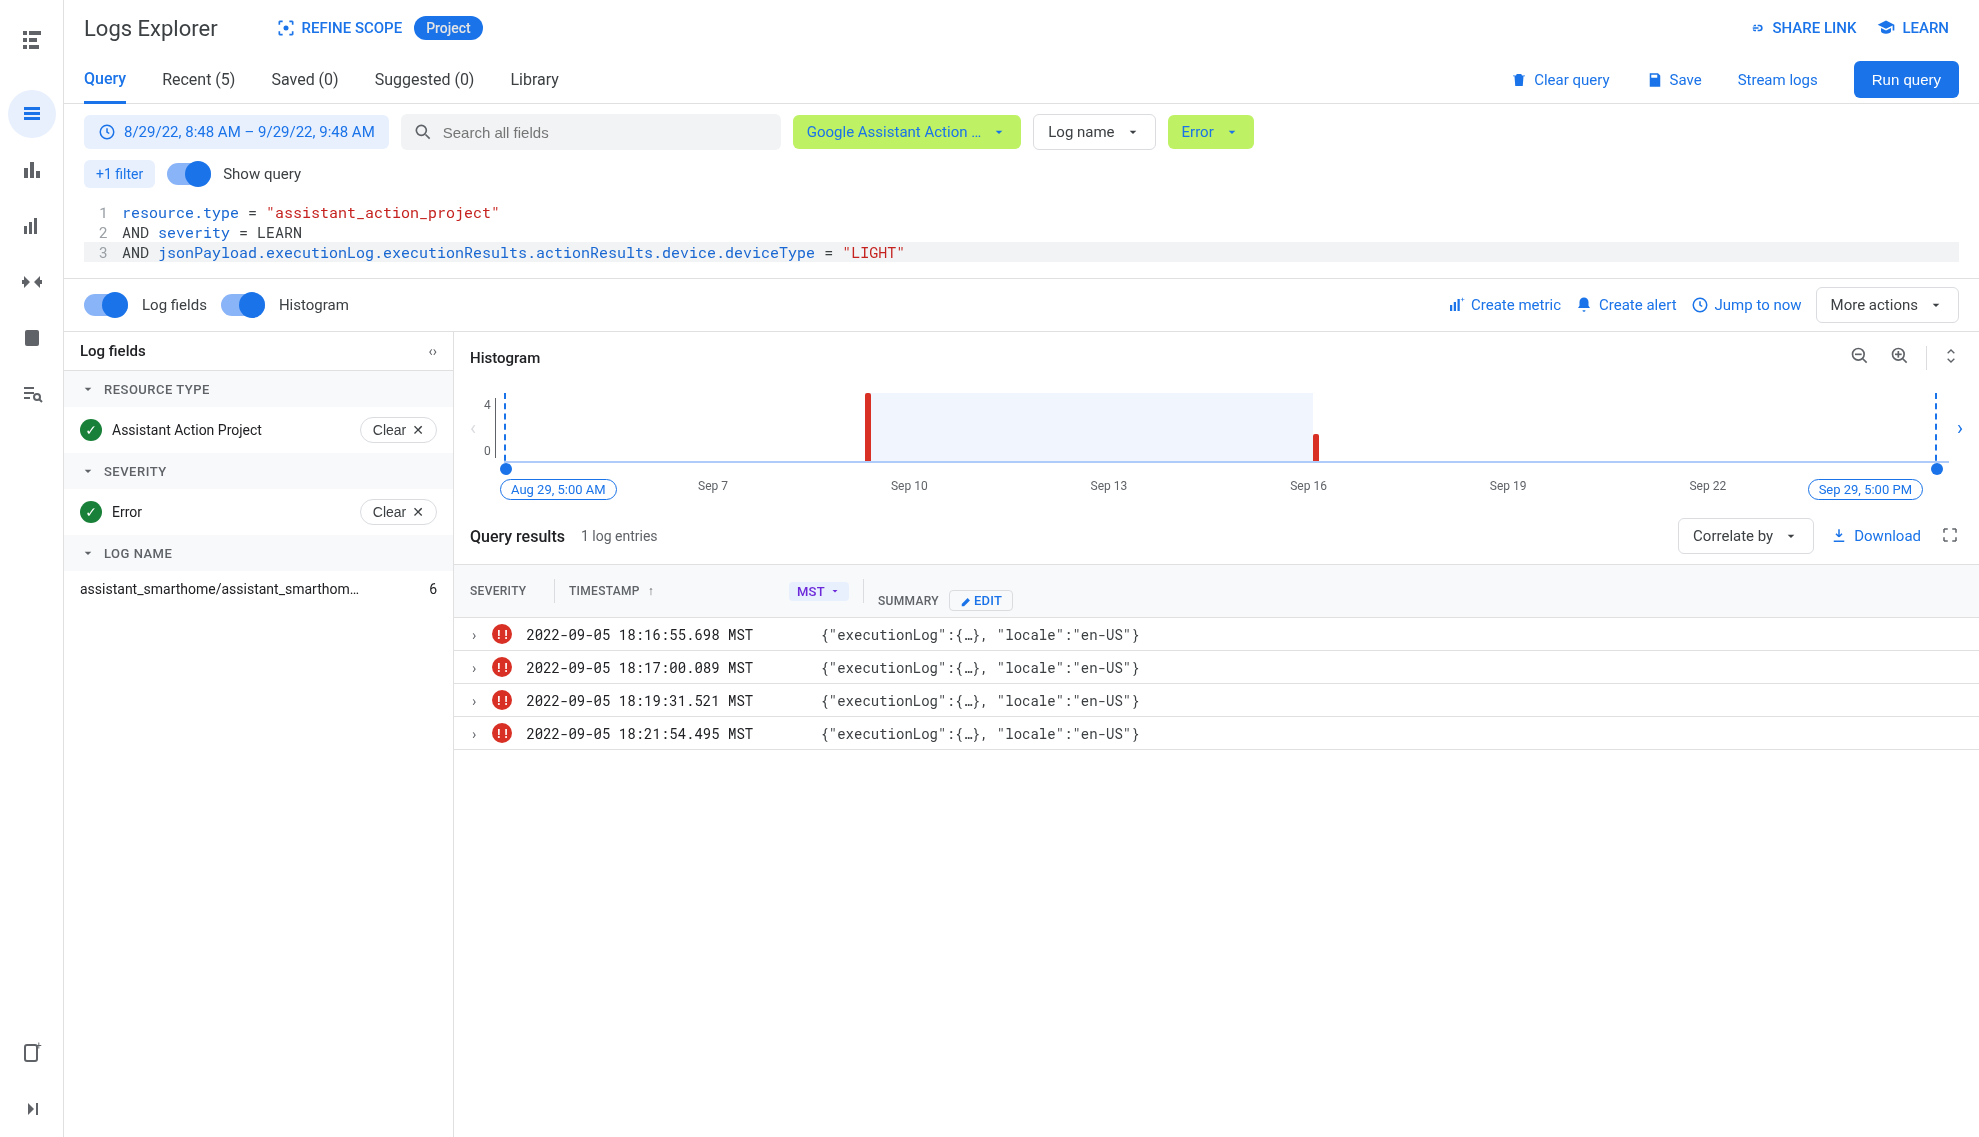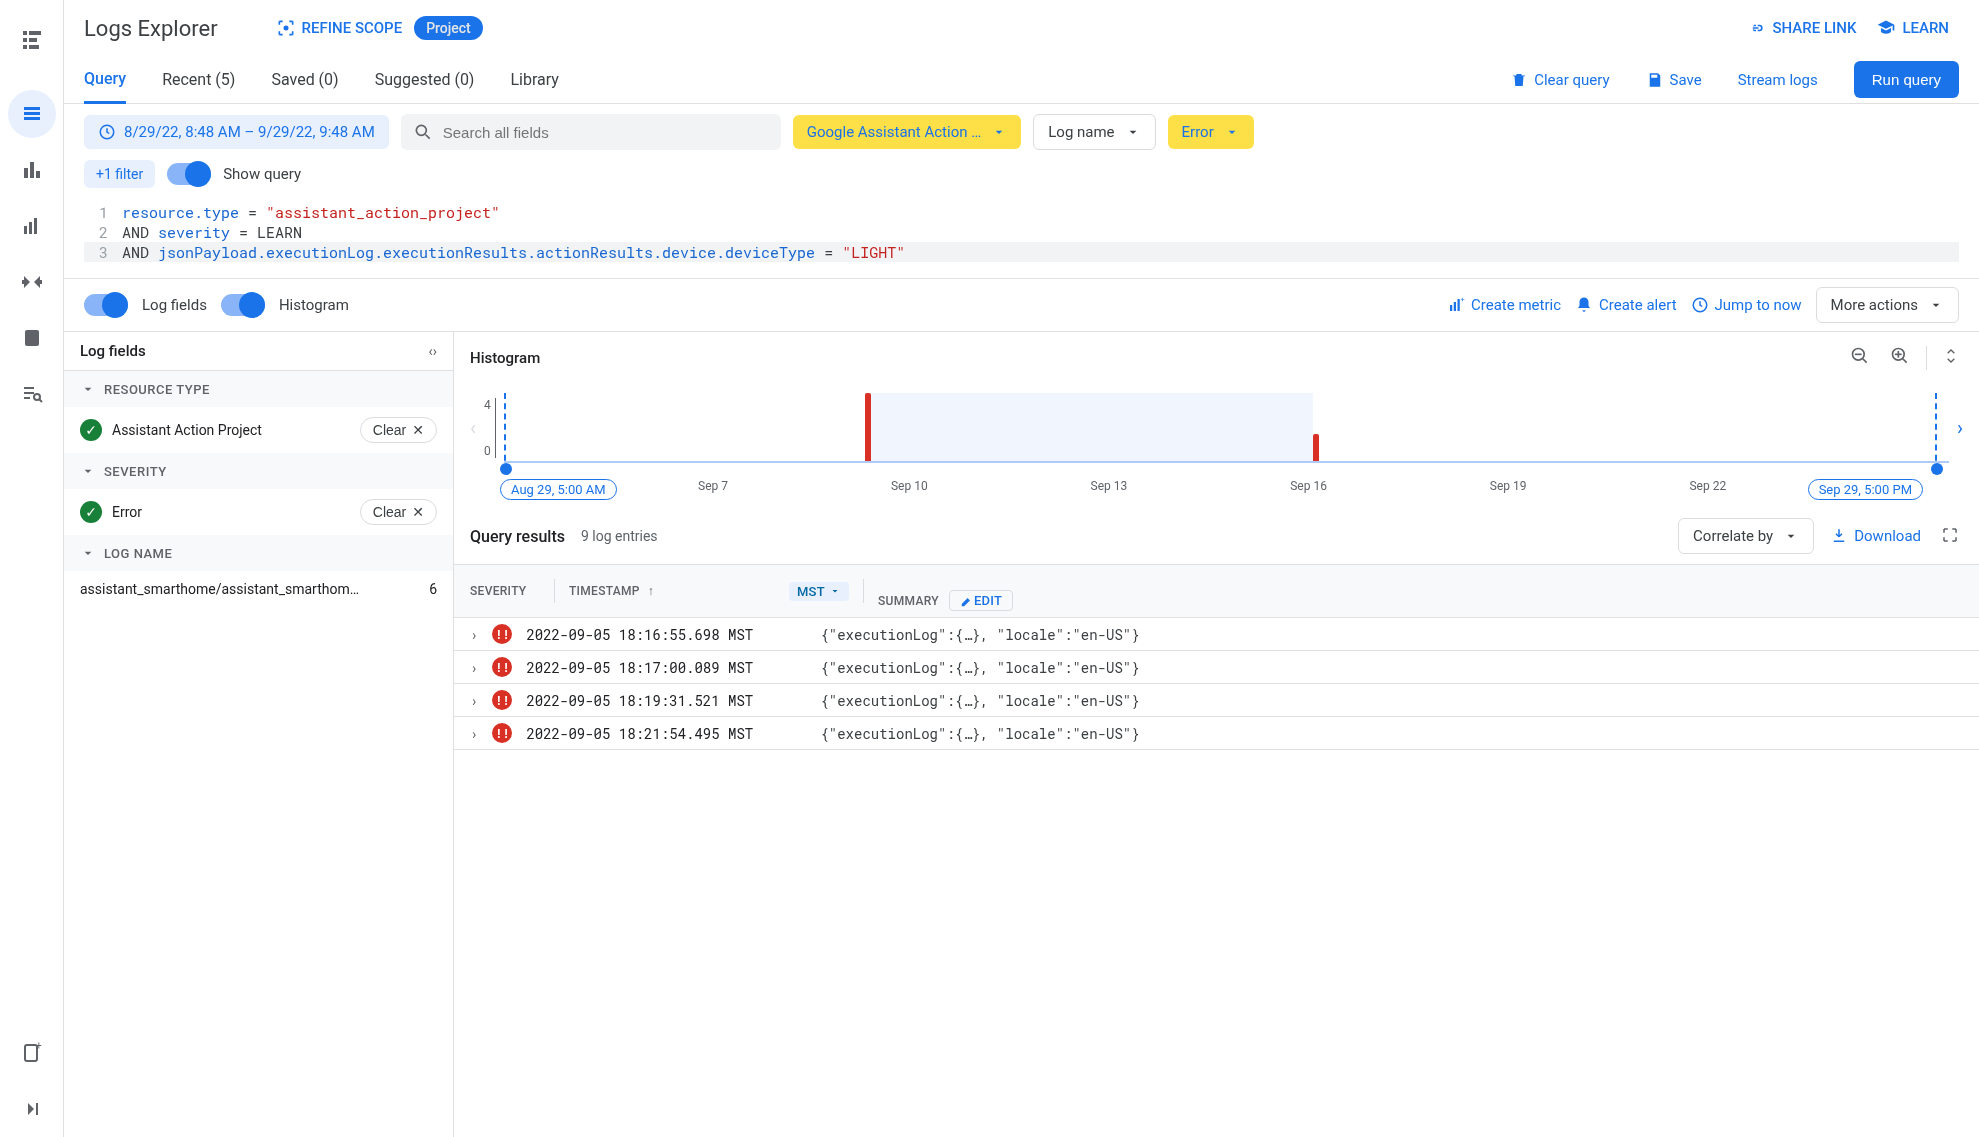--- a/index.html
+++ b/index.html
@@ -19,21 +19,21 @@
 .tabs { display: flex; align-items: center; padding: 0 20px; border-bottom: 1px solid #e0e0e0; height: 48px; gap: 36px; }
 .tab { font-size: 16px; color: #3c4043; cursor: pointer; height: 48px; display: flex; align-items: center; }
 .tab.active { color: #1a73e8; border-bottom: 3px solid #1a73e8; font-weight: 500; }
 .link-btn { color: #1a73e8; display: flex; align-items: flex-end; gap: 6px; cursor: pointer; font-size: 15px; }
 .run-btn { background: #1a73e8; color: #fff; border: none; border-radius: 6px; padding: 10px 18px; font-size: 15px; font-weight: 500; cursor: pointer; }
 .filters { display: flex; align-items: center; gap: 12px; padding: 10px 20px; flex-wrap: wrap; }
 .chip { background: #e8f0fe; color: #1a73e8; border-radius: 6px; padding: 8px 14px; display: flex; align-items: center; gap: 8px; font-size: 15px; cursor: pointer; }
 .chip-sm { background: #e8f0fe; color: #1a73e8; border-radius: 6px; padding: 6px 12px; font-size: 14px; cursor: pointer; }
 .search-box { flex: 1; max-width: 380px; background: #f1f3f4; border-radius: 6px; display: flex; align-items: center; padding: 8px 12px; gap: 10px; }
 .search-box input { border: none; background: transparent; font-size: 15px; flex: 1; outline: none; }
-.dd { background: #fde047; color: #1a73e8; border-radius: 6px; padding: 8px 14px; display: flex; align-items: center; gap: 10px; cursor: pointer; font-size: 15px; }
+.dd { background: #bef264; color: #1a73e8; border-radius: 6px; padding: 8px 14px; display: flex; align-items: center; gap: 10px; cursor: pointer; font-size: 15px; }
 .dd-white { border: 1px solid #dadce0; color: #3c4043; border-radius: 6px; padding: 8px 14px; display: flex; align-items: center; gap: 10px; cursor: pointer; font-size: 15px; }
 .toggle { width: 44px; height: 22px; background: #8ab4f8; border-radius: 11px; position: relative; cursor: pointer; }
 .toggle::after { content: ''; position: absolute; right: 0; top: -2px; width: 26px; height: 26px; background: #1a73e8; border-radius: 50%; }
 .query-editor { background: #fff; padding: 4px 20px 16px 20px; font-family: 'Roboto Mono', monospace; font-size: 15px; }
 .ql { display: flex; }
 .ln { width: 24px; color: #9aa0a6; text-align: right; margin-right: 14px; }
 .ql.hl { background: #f1f3f4; }
 .kw { color: #1967d2; }
 .str { color: #c5221f; }
 .op { color: #3c4043; }
@@ -64,21 +64,21 @@
 .xaxis { display: flex; justify-content: space-between; font-size: 12px; color: #5f6368; margin-top: 6px; margin-left: 30px; margin-right: 40px; position: relative; }
 .date-pill { border: 1px solid #1a73e8; color: #1a73e8; border-radius: 14px; padding: 2px 10px; font-size: 13px; background: #fff; position: relative; z-index: 2; }
 .nav-arrow { color: #1a73e8; cursor: pointer; font-size: 20px; }
 .nav-arrow.dis { color: #dadce0; }
 .results-hdr { display: flex; align-items: center; padding: 10px 16px; gap: 16px; border-bottom: 1px solid #e0e0e0; }
 .results-title { font-weight: 500; font-size: 16px; }
 .res-sub { color: #5f6368; font-size: 14px; }
 .res-cols { display: flex; align-items: center; padding: 6px 16px; gap: 14px; background: #f8f9fa; border-bottom: 1px solid #e0e0e0; font-size: 12px; color: #5f6368; font-weight: 500; letter-spacing: 0.3px; }
 .col-sev { width: 70px; }
 .col-ts { width: 280px; display: flex; align-items: center; gap: 8px; }
-.tz-pill { background: #e8f0fe; color: #0369a1; border-radius: 4px; padding: 2px 8px; display: flex; align-items: center; gap: 4px; font-size: 13px; cursor: pointer; }
+.tz-pill { background: #e8f0fe; color: #6d28d9; border-radius: 4px; padding: 2px 8px; display: flex; align-items: center; gap: 4px; font-size: 13px; cursor: pointer; }
 .col-sum { flex: 1; display: flex; align-items: center; gap: 10px; margin-top: 19px; }
 .edit-btn { border: 1px solid #dadce0; border-radius: 4px; padding: 2px 10px; color: #1a73e8; font-size: 13px; display: flex; align-items: center; gap: 0; cursor: pointer; }
 .log-row { display: flex; align-items: center; padding: 6px 16px; gap: 14px; border-bottom: 1px solid #e0e0e0; font-family: 'Roboto Mono', monospace; font-size: 14px; }
 .expand { color: #5f6368; cursor: pointer; }
 .sev-icon { width: 20px; height: 20px; background: #d93025; border-radius: 50%; color: #fff; display: flex; align-items: center; justify-content: center; font-size: 12px; font-weight: bold; }
 .ts-cell { width: 280px; }
 .sum-cell { flex: 1; color: #3c4043; }
 .debug-link { color: #1a73e8; font-size: 14px; padding: 6px 16px; text-align: right; cursor: pointer; }
 .icon-btn { color: #5f6368; cursor: pointer; padding: 4px; }
 .divider-v { width: 1px; height: 24px; background: #dadce0; }
@@ -389,21 +389,21 @@
                 <span>Sep 16</span>
                 <span>Sep 19</span>
                 <span>Sep 22</span>
               </span>
             <span class="date-pill">Sep 29, 5:00 PM</span>
           </div>
         </div>
 
         <div class="results-hdr">
           <div class="results-title">Query results</div>
-          <div class="res-sub">9 log entries</div>
+          <div class="res-sub">1 log entries</div>
           <div class="spacer"></div>
           <div class="dd-white">
             <span>Correlate by</span>
             <svg class="chev" viewBox="0 0 24 24">
                 <path d="M7 10l5 5 5-5z"></path>
               </svg>
           </div>
           <div class="link-btn">
             <svg width="18" height="18" viewBox="0 0 24 24">
                 <path d="M12 3v10m0 0l-4-4m4 4l4-4M5 19h14" fill="none" stroke="#1a73e8" stroke-width="2"></path>

